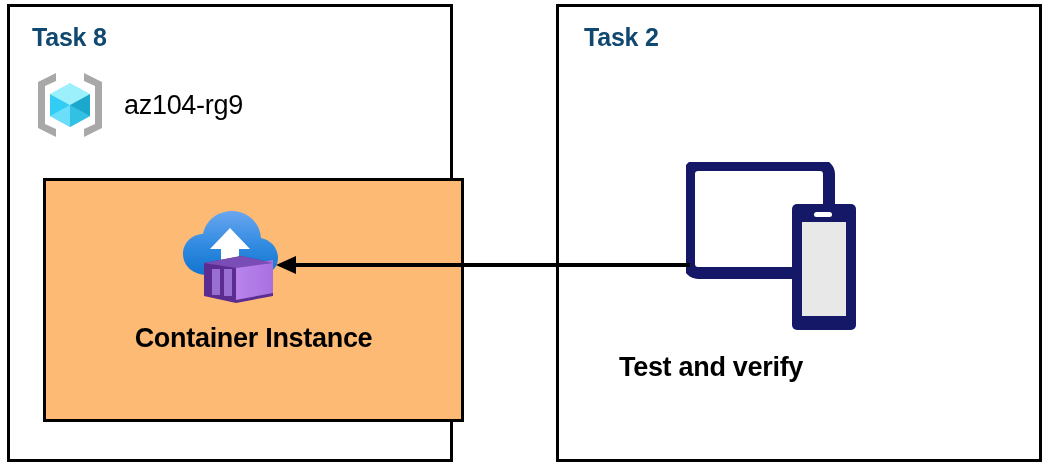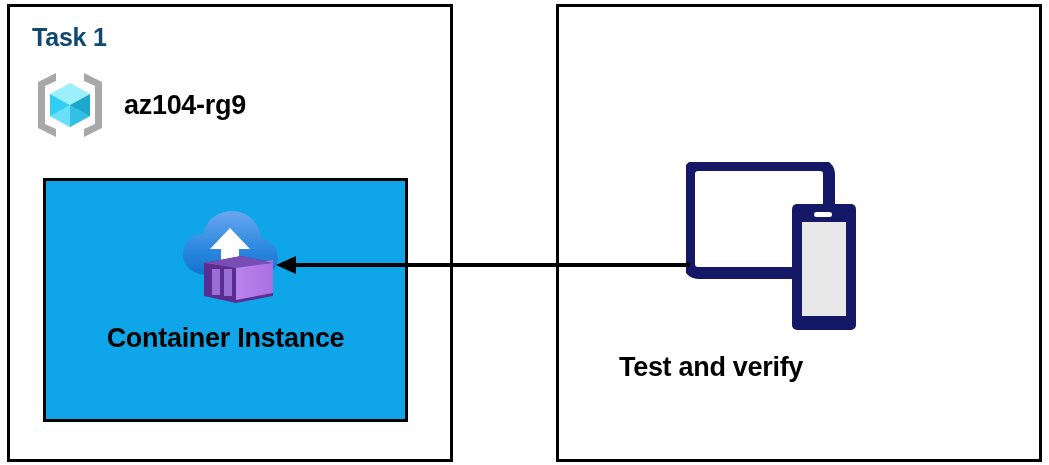--- a/index.html
+++ b/index.html
@@ -64,34 +64,34 @@
     align-items: center;
     gap: 16px;
   }
   .rg-icon {
     width: 76px;
     height: 72px;
     display: block;
   }
   .rg-label {
     font-size: 27px;
-    font-weight: bold;
+    font-weight: normal;
     color: #000000;
     white-space: nowrap;
     letter-spacing: -0.3px;
   }
 
   
   .inner-box {
     position: absolute;
     left: 33px;
     top: 171px;
-    width: 365px;
+    width: 421px;
     height: 244px;
-    background: #0ea5e9;
+    background: #fdba74;
     border: 3px solid #000000;
     box-sizing: border-box;
   }
   .aci-icon {
     position: absolute;
     left: 132px;
     top: 22px;
     width: 104px;
     height: 104px;
     display: block;
@@ -143,21 +143,21 @@
     pointer-events: none;
   }
 </style>
 </head>
 <body>
 
 <div class="canvas">
 
   <div class="panel panel-task1">
 
-    <div class="panel-title">Task 1</div>
+    <div class="panel-title">Task 8</div>
 
     <div class="rg-row">
       <span class="rg-icon-wrap">
         <svg class="rg-icon" viewBox="0 0 76 72" xmlns="http://www.w3.org/2000/svg">
 
           <path d="M24 4 L6 13 L6 59 L24 68 L24 60 L13 55 L13 17 L24 12 Z" fill="#a8a8a8"></path>
 
           <path d="M52 4 L70 13 L70 59 L52 68 L52 60 L63 55 L63 17 L52 12 Z" fill="#a8a8a8"></path>
 
           <path d="M38 14 L58 25 L38 36 L18 25 Z" fill="#9bf0fb"></path>
@@ -204,20 +204,21 @@
 
           <path d="M26 60 L63 53 L95 60 L58 65 Z" fill="#7a4cb5"></path>
         </svg>
       </span>
       <div class="inner-label">Container Instance</div>
     </div>
   </div>
 
   <div class="panel panel-task2">
 
+    <div class="panel-title">Task 2</div>
 
     <div class="devices-wrap">
       <svg class="devices-icon" viewBox="0 0 190 172" xmlns="http://www.w3.org/2000/svg">
 
         <rect x="3" y="3" width="140" height="108" rx="9" ry="9" fill="none" stroke="#141866" stroke-width="12"></rect>
 
         <circle cx="73" cy="13" r="2.6" fill="#ffffff"></circle>
 
         <rect x="60" y="99" width="28" height="5" rx="2.5" fill="#ffffff"></rect>
 

